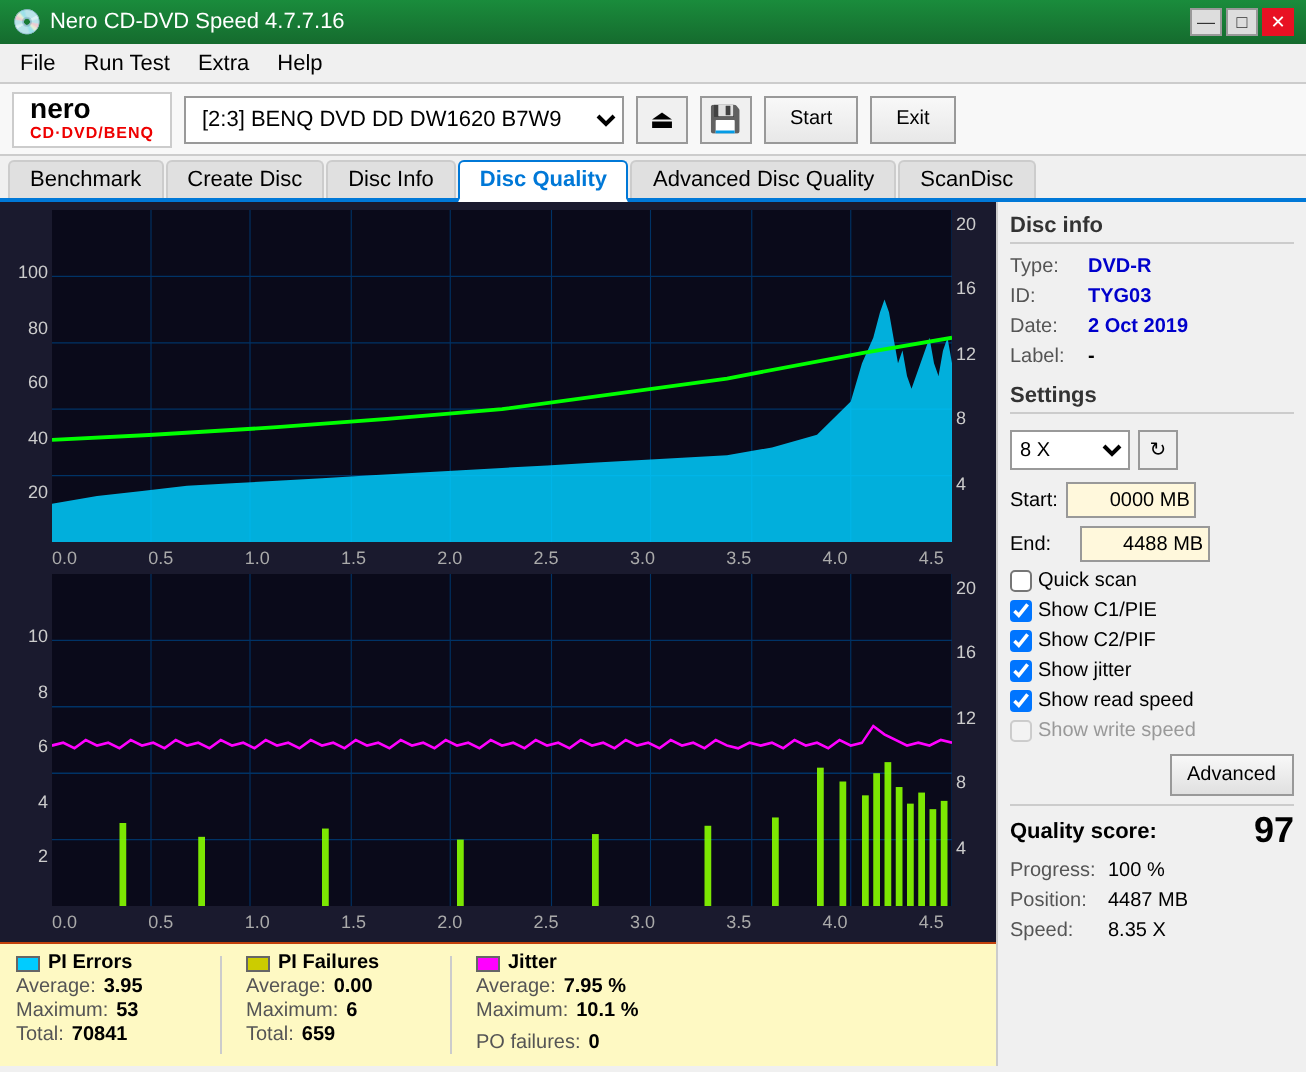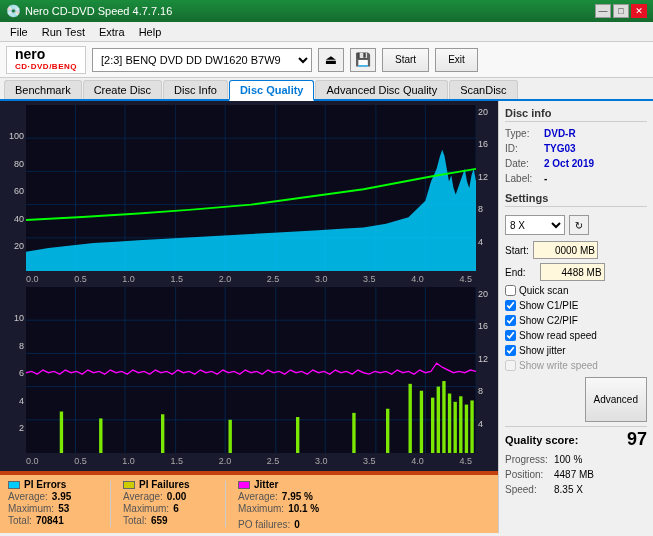--- a/index.html
+++ b/index.html
@@ -167,22 +167,22 @@
       justify-content: space-between;
       padding: 0 22px 0 22px;
       font-size: 9px;
       color: #aaa;
       height: 12px;
       align-items: center;
     }
 
     
     .stats-bar {
-      background: #fdba74;
-      border-top: 4px solid #c2410c;
+      background: #fef9c3;
+      border-top: 1px solid #c2410c;
       height: 62px;
       display: flex;
       padding: 4px 8px;
       gap: 12px;
     }
     .stat-group {
       display: flex;
       flex-direction: column;
       gap: 1px;
       min-width: 90px;
@@ -267,21 +267,21 @@
     .checkbox-row {
       display: flex; align-items: center; gap: 3px;
       font-size: 10px;
     }
     .checkbox-row input[type=checkbox] {
       width: 11px; height: 11px;
     }
     .advanced-btn {
       background: linear-gradient(to bottom, #f8f8f8, #e0e0e0);
       border: 1px solid #999;
-      padding: 16px 8px;
+      padding: 4px 8px;
       font-size: 10px;
       cursor: pointer;
       align-self: flex-end;
       margin-top: 2px;
     }
 
     .quality-score-row {
       display: flex;
       align-items: center;
       justify-content: space-between;
@@ -606,25 +606,25 @@
     <label class="checkbox-row">
       <input type="checkbox" checked="" style="">
       <span>Show C1/PIE</span>
     </label>
     <label class="checkbox-row">
       <input type="checkbox" checked="" style="">
       <span>Show C2/PIF</span>
     </label>
     <label class="checkbox-row">
       <input type="checkbox" checked="" style="">
-      <span>Show read speed</span>
+      <span>Show jitter</span>
     </label>
     <label class="checkbox-row">
       <input type="checkbox" checked="" style="">
-      <span>Show jitter</span>
+      <span>Show read speed</span>
     </label>
     <label class="checkbox-row" style="color:#999;">
       <input type="checkbox" disabled="" style="">
       <span style="color:#999;">Show write speed</span>
     </label>
 
     <div style="display:flex; justify-content:flex-end;">
       <button class="advanced-btn">Advanced</button>
     </div>
 

